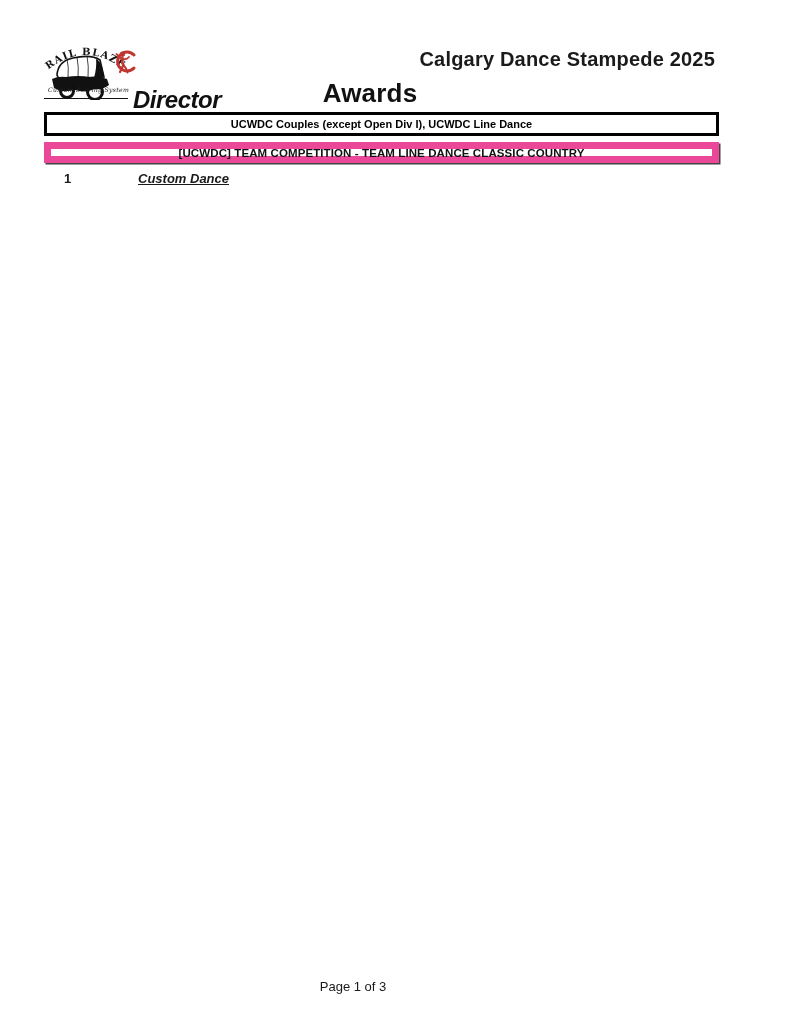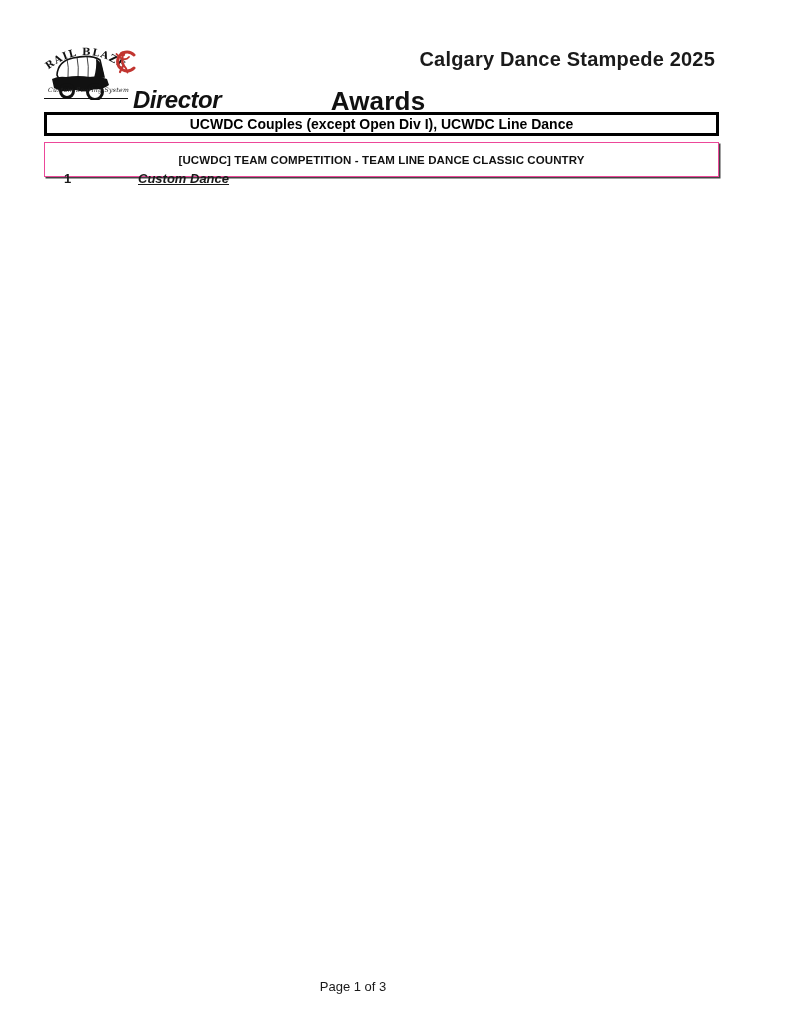--- a/index.html
+++ b/index.html
@@ -96,21 +96,21 @@
     font-weight: 700;
     color: #1a1a1a;
     letter-spacing: 0.2px;
   }
 
   .awards-heading {
     position: absolute;
     left: 44px;
     top: 78px;
     width: 652px;
-    margin: 8px;
+    margin: 0;
     text-align: center;
     font-size: 26px;
     font-weight: bold;
     color: #111;
     letter-spacing: 0.2px;
   }
 
   
   .division-box {
     position: absolute;
@@ -119,32 +119,32 @@
     width: 675px;
     height: 24px;
     box-sizing: border-box;
     border: 3px solid #000;
     background: #fff;
     display: flex;
     align-items: center;
     justify-content: center;
   }
   .division-box span {
-    font-size: 14px;
+    font-size: 11px;
     font-weight: bold;
     color: #000;
   }
   .competition-box {
     position: absolute;
     left: 44px;
     top: 142px;
     width: 675px;
-    height: 35px;
+    height: 21px;
     box-sizing: border-box;
-    border: 1px solid #ec4899;
+    border: 7px solid #ec4899;
     box-shadow: 1.5px 1.5px 0 0 #444;
     background: #fff;
     display: flex;
     align-items: center;
     justify-content: center;
   }
   .competition-box span {
     font-size: 11.5px;
     font-weight: bold;
     color: #111;

